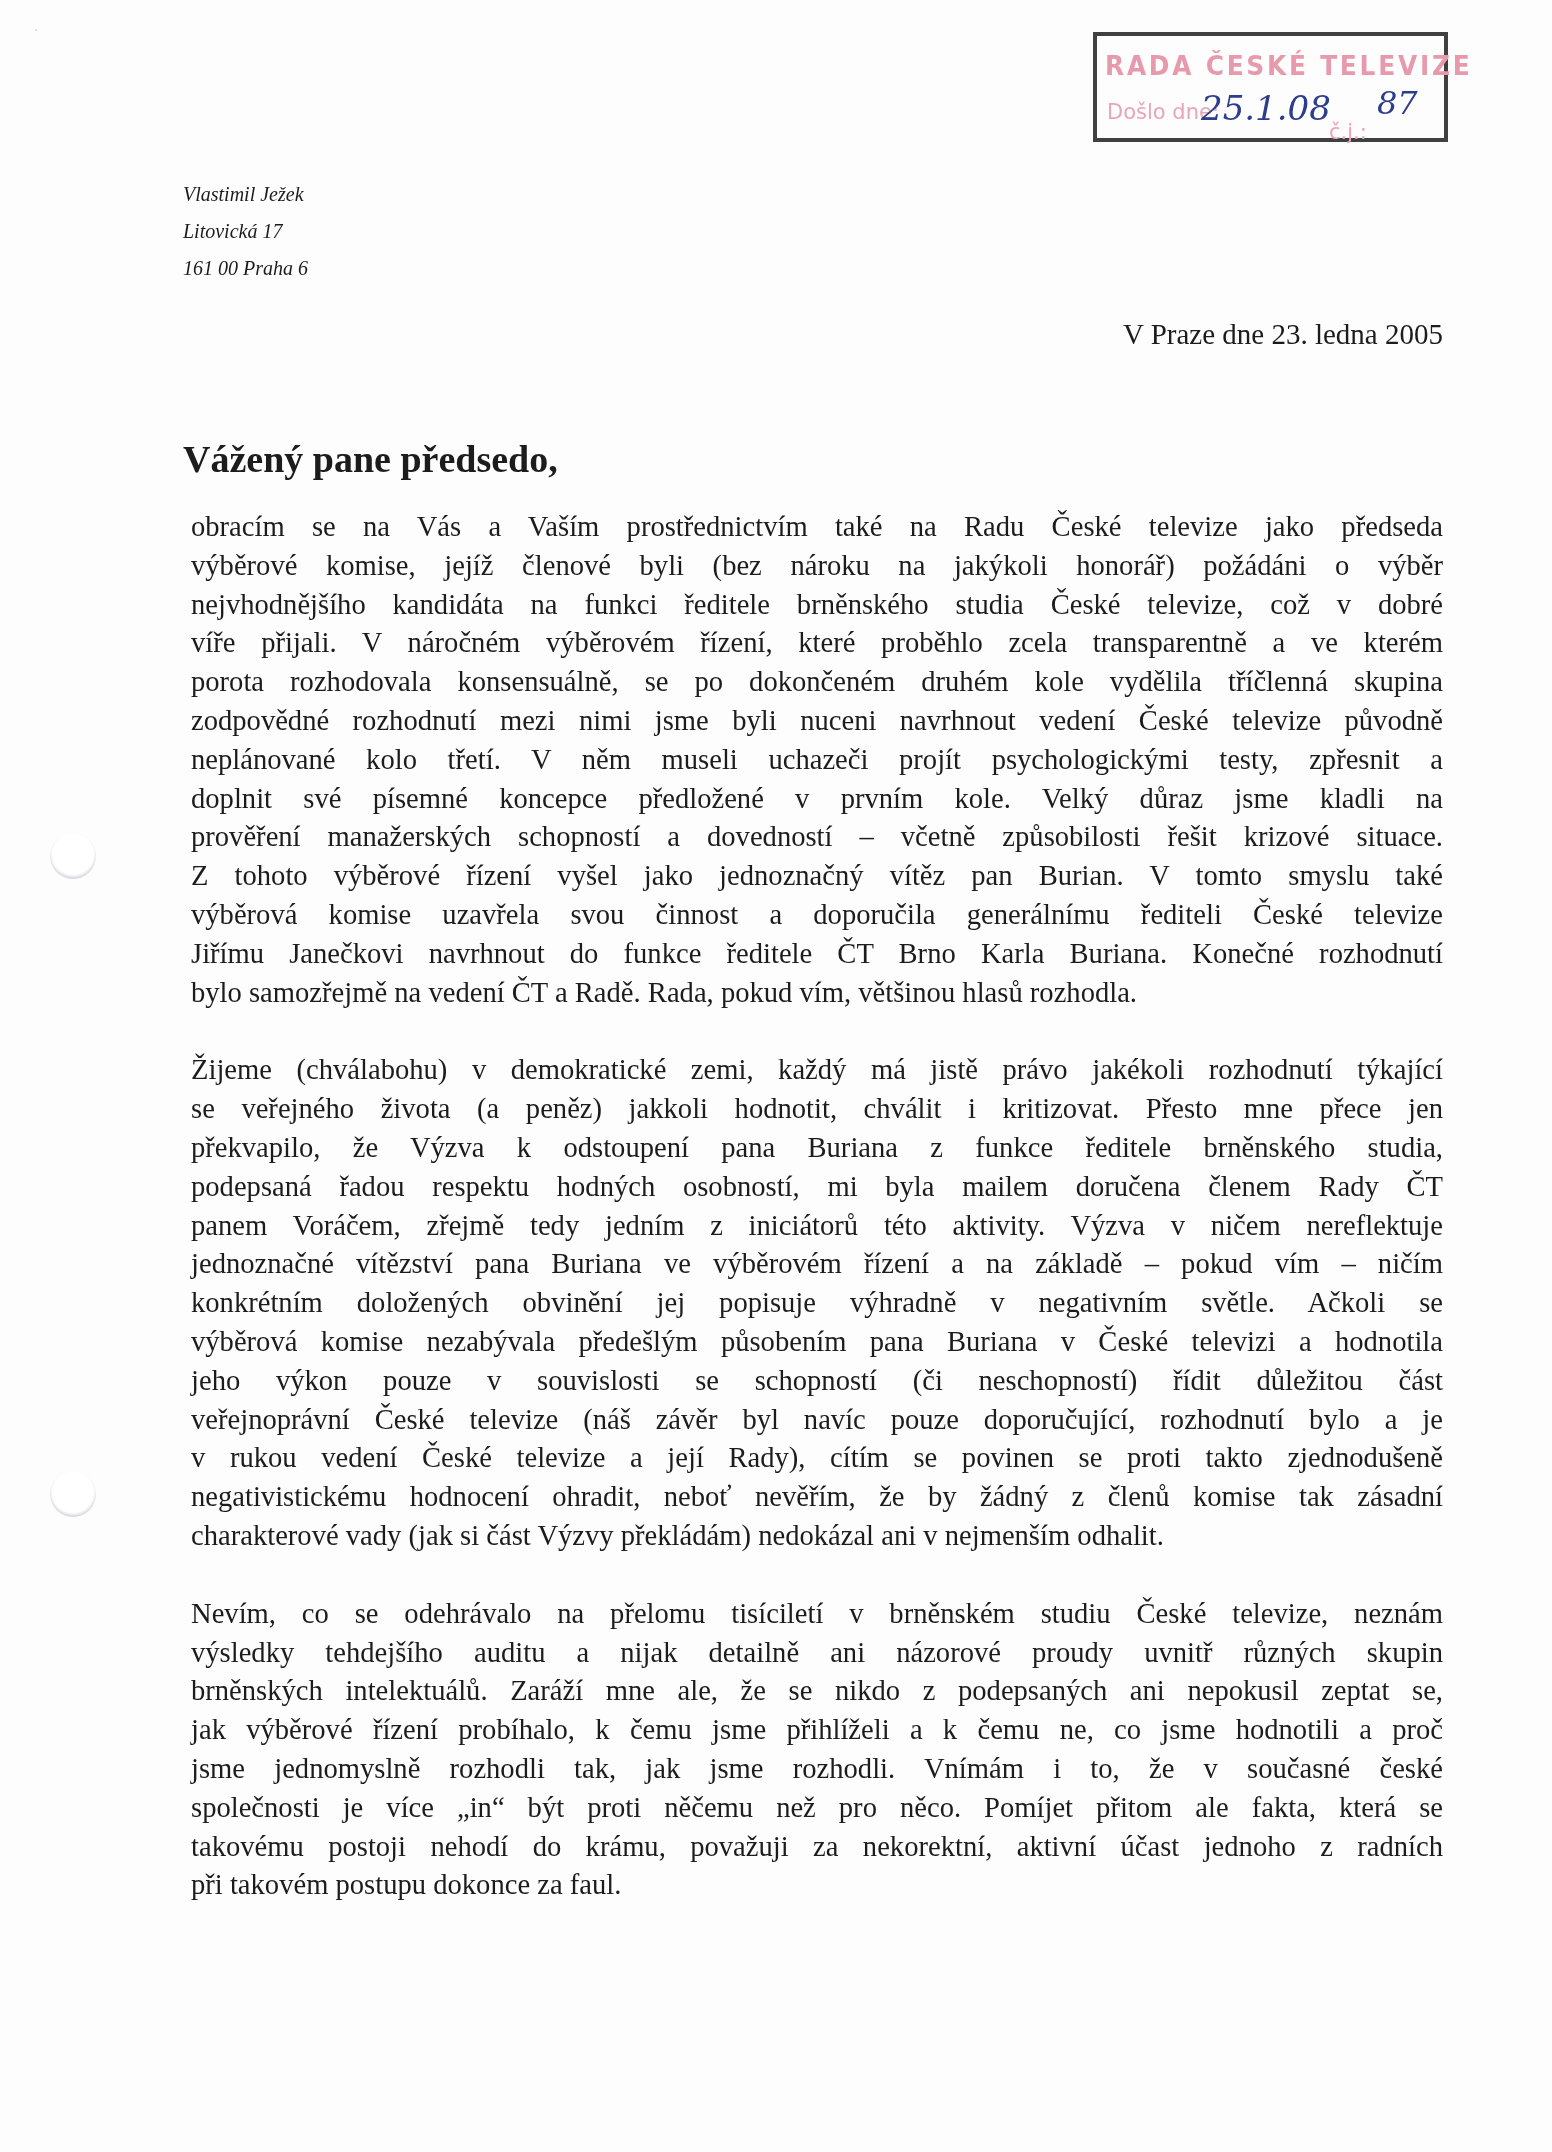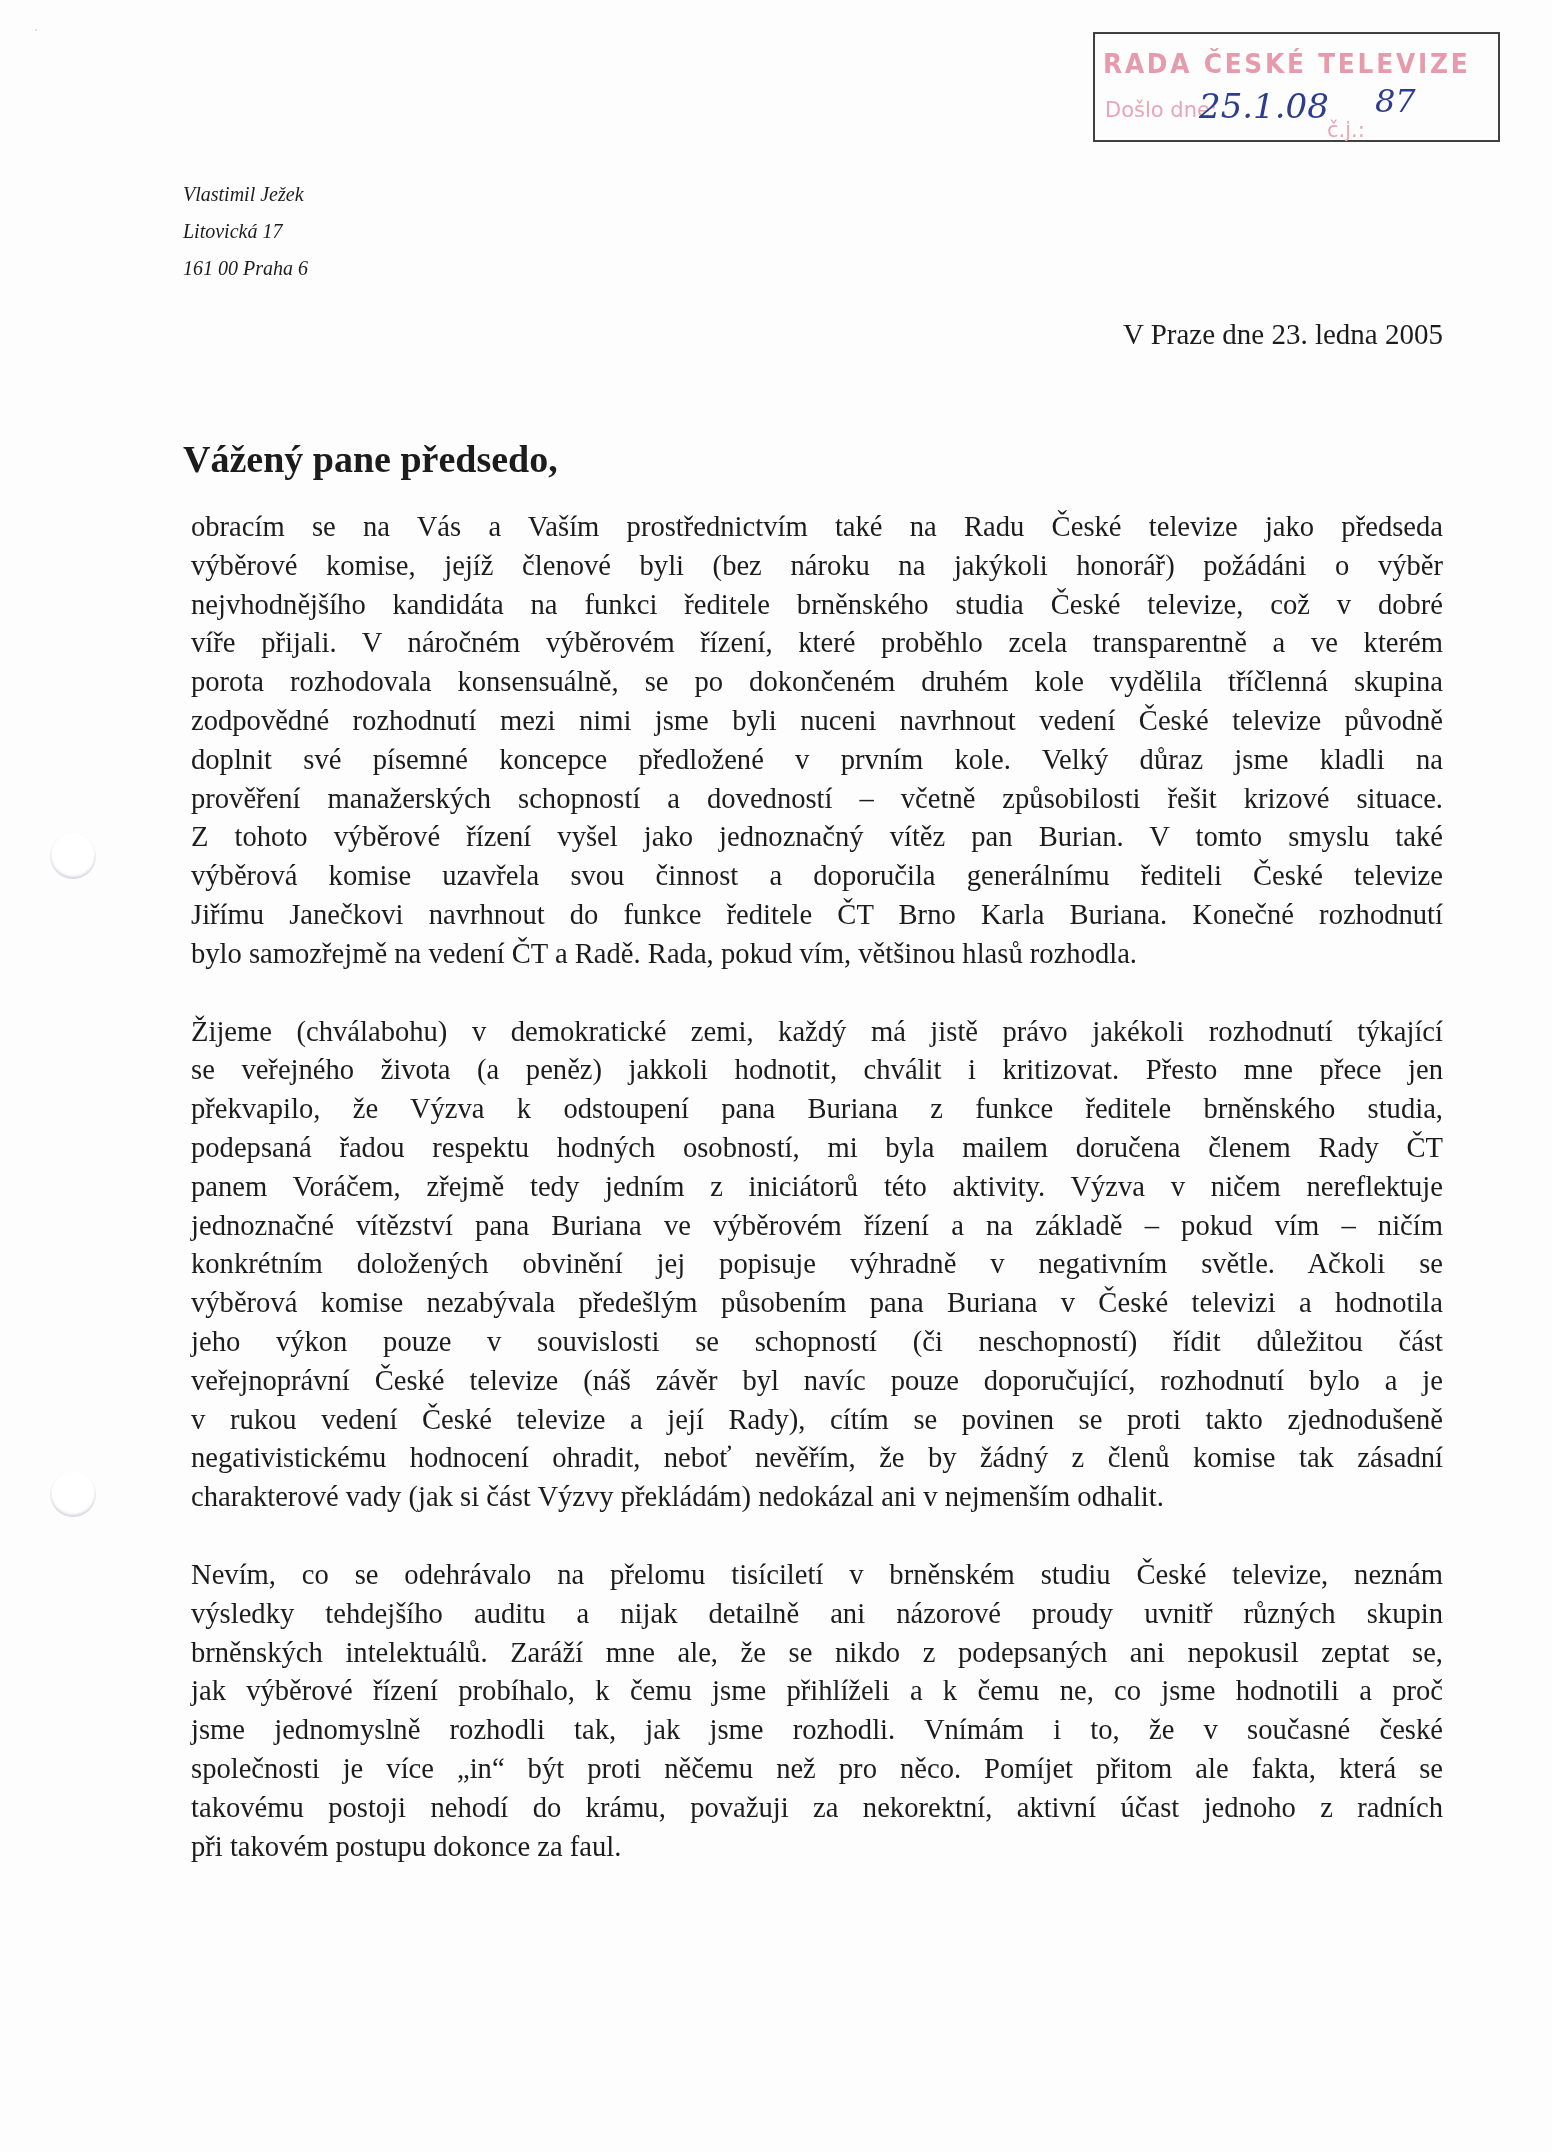--- a/index.html
+++ b/index.html
@@ -19,23 +19,23 @@
       position: absolute;
       left: 0; top: 0;
       width: 1552px; height: 2152px;
       background: #fdfdfd;
     }
     
     .stamp {
       position: absolute;
       left: 1093px;
       top: 32px;
-      width: 407px;
+      width: 355px;
       height: 110px;
-      border: 2px solid #404040;
+      border: 4px solid #404040;
       box-sizing: border-box;
     }
     .stamp-title {
       position: absolute;
       left: 8px;
       top: 14px;
       font-family: "DejaVu Sans", sans-serif;
       font-weight: bold;
       font-size: 27px;
       letter-spacing: 3px;
@@ -171,20 +171,21 @@
   <div class="salutation">Vážený pane předsedo,</div>
 
   <div class="body-text">
     <div class="para">
       <span class="line">obracím se na Vás a Vaším prostřednictvím také na Radu České televize jako předseda</span>
       <span class="line">výběrové komise, jejíž členové byli (bez nároku na jakýkoli honorář) požádáni o výběr</span>
       <span class="line">nejvhodnějšího kandidáta na funkci ředitele brněnského studia České televize, což v dobré</span>
       <span class="line">víře přijali. V náročném výběrovém řízení, které proběhlo zcela transparentně a ve kterém</span>
       <span class="line">porota rozhodovala konsensuálně, se po dokončeném druhém kole vydělila tříčlenná skupina</span>
       <span class="line">zodpovědné rozhodnutí mezi nimi jsme byli nuceni navrhnout vedení České televize původně</span>
+      <span class="line">neplánované kolo třetí. V něm museli uchazeči projít psychologickými testy, zpřesnit a</span>
       <span class="line">doplnit své písemné koncepce předložené v prvním kole. Velký důraz jsme kladli na</span>
       <span class="line">prověření manažerských schopností a dovedností – včetně způsobilosti řešit krizové situace.</span>
       <span class="line">Z tohoto výběrové řízení vyšel jako jednoznačný vítěz pan Burian. V tomto smyslu také</span>
       <span class="line">výběrová komise uzavřela svou činnost a doporučila generálnímu řediteli České televize</span>
       <span class="line">Jiřímu Janečkovi navrhnout do funkce ředitele ČT Brno Karla Buriana. Konečné rozhodnutí</span>
       <span class="line last">bylo samozřejmě na vedení ČT a Radě. Rada, pokud vím, většinou hlasů rozhodla.</span>
     </div>
     <div class="para">
       <span class="line">Žijeme (chválabohu) v demokratické zemi, každý má jistě právo jakékoli rozhodnutí týkající</span>
       <span class="line">se veřejného života (a peněz) jakkoli hodnotit, chválit i kritizovat. Přesto mne přece jen</span>

